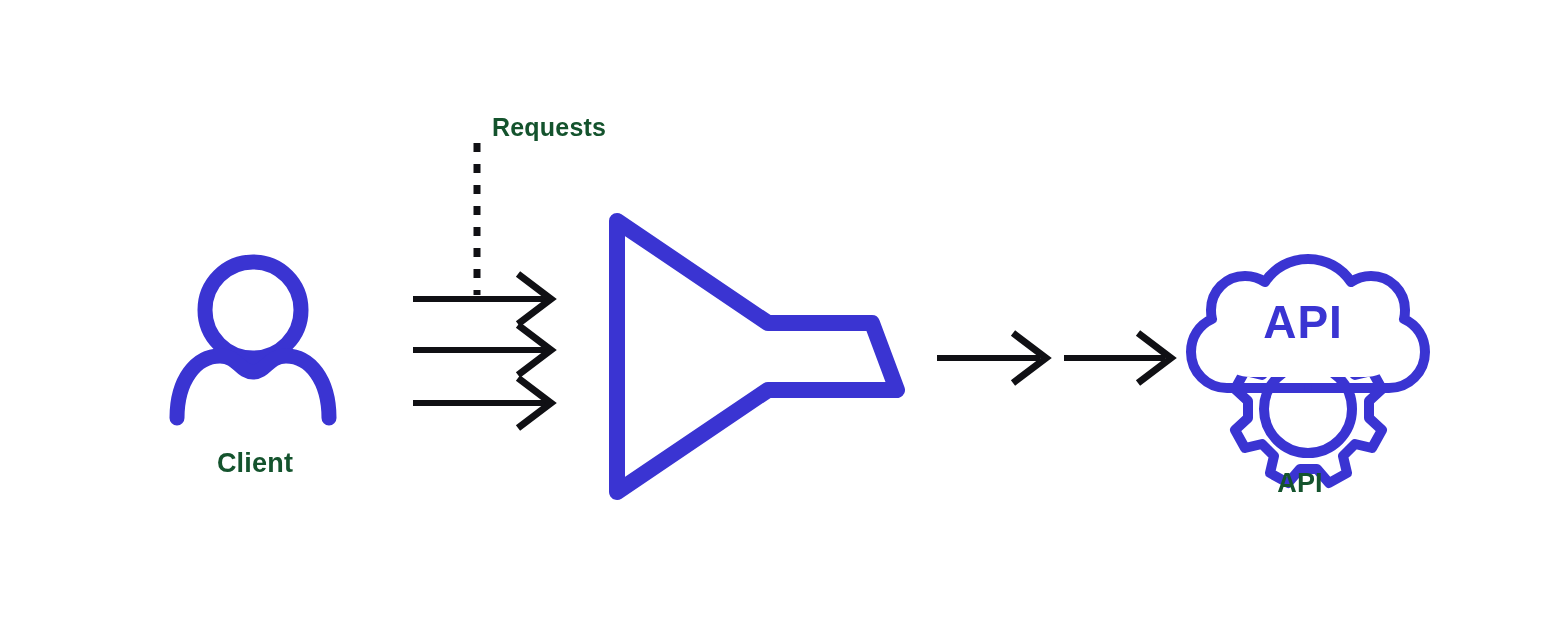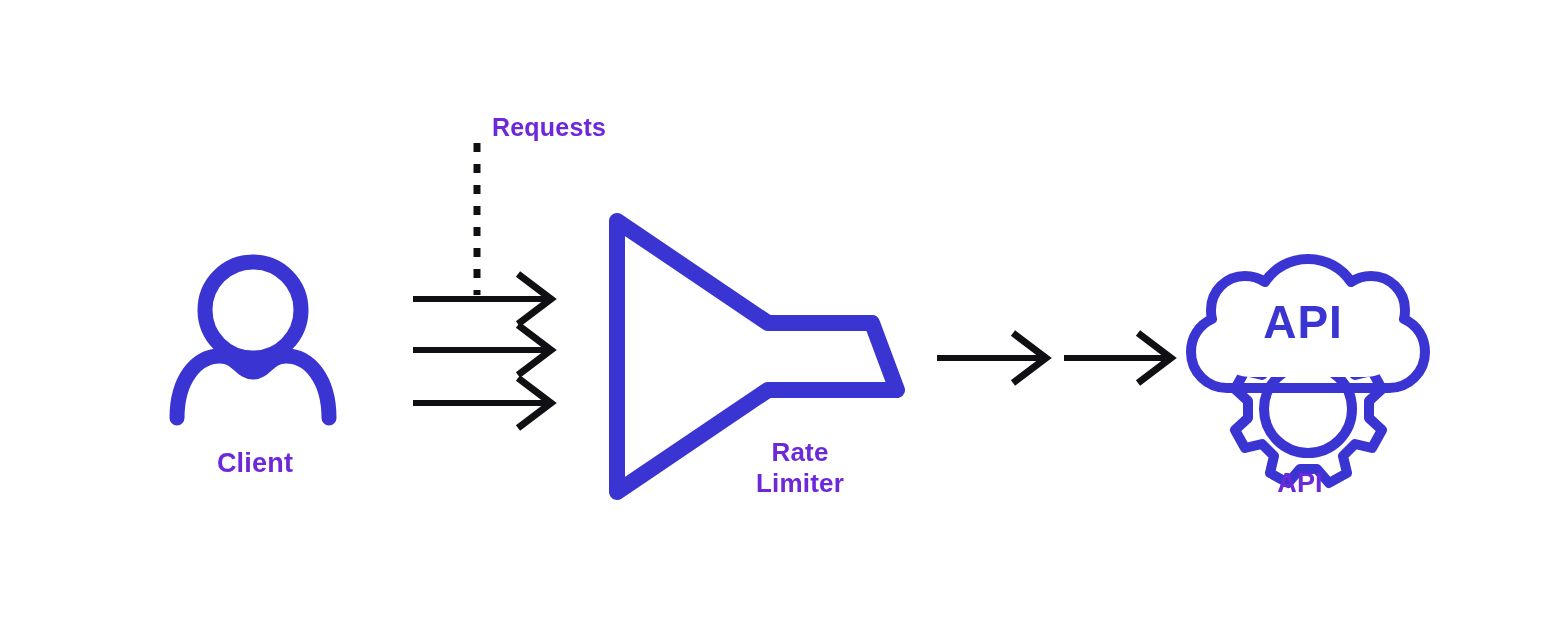--- a/index.html
+++ b/index.html
@@ -22,21 +22,21 @@
     position: absolute;
     left: 0;
     top: 0;
     width: 1554px;
     height: 632px;
   }
   .node-label {
     position: absolute;
     text-align: center;
     font-weight: 700;
-    color: #6d28d9;
+    color: #14532d;
     letter-spacing: 0.2px;
     line-height: 1.18;
     white-space: pre-line;
     user-select: none;
   }
   .label-client {
     left: 155px;
     top: 448px;
     width: 200px;
     font-size: 27px;
@@ -165,20 +165,18 @@
 
       <circle cx="1308" cy="388" r="4" fill="#3a34d2" stroke="none"></circle>
     </g>
 
   </svg>
 
   <div class="api-inner-text">API</div>
 
   <div class="node-label label-client">Client</div>
 
-  <div class="node-label label-ratelimiter">Rate
-Limiter</div>
 
   <div class="node-label label-api">API</div>
 
   <div class="node-label label-requests">Requests</div>
 
 </div>
 
 </body></html>

